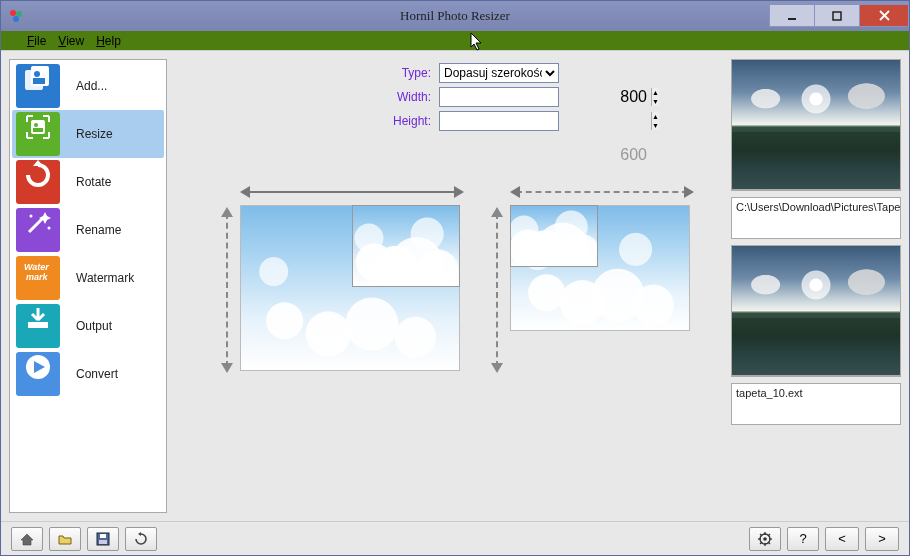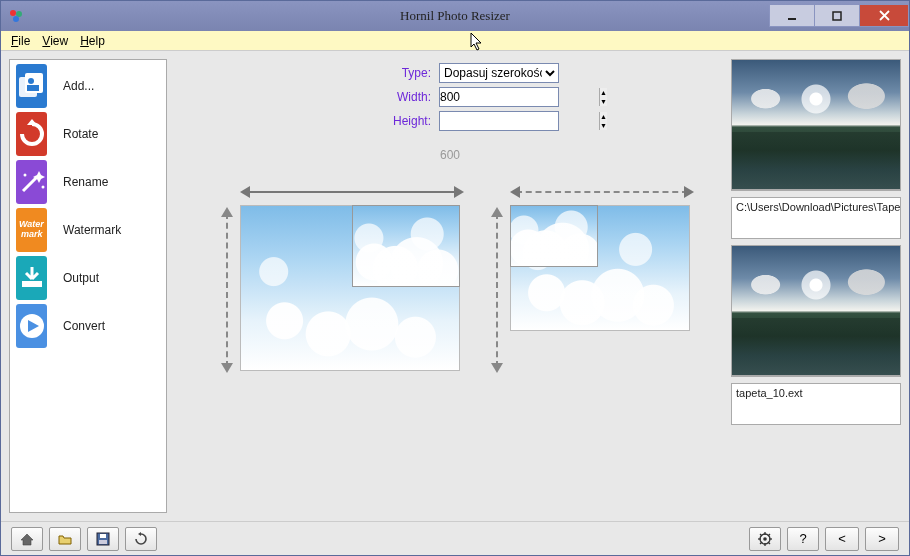--- a/index.html
+++ b/index.html
@@ -4,36 +4,36 @@
 <style>
   * { box-sizing: border-box; margin: 0; padding: 0; }
   html, body { width: 910px; height: 556px; font-family: "Segoe UI", Tahoma, sans-serif; font-size: 12px; overflow: hidden; }
   .window { width: 910px; height: 556px; background: #e8e8e8; border: 1px solid #5a6a9a; display: flex; flex-direction: column; }
   .titlebar { height: 30px; background: linear-gradient(#8a94c0,#7a84b0); display: flex; align-items: center; color: #222; position: relative; font-family: Liberation Serif, serif; }
   .titlebar-icon { width: 18px; height: 18px; margin: 0 6px; display:flex; align-items:center; justify-content:center; }
   .titlebar-title { position:absolute; left:0; right:0; text-align:center; font-size:13px; color:#222; pointer-events:none; }
   .win-controls { margin-left:auto; display:flex; height:22px; }
   .win-btn { width:46px; height:22px; display:flex; align-items:center; justify-content:center; background:#c8cce0; border:1px solid #8a94c0; border-top:none; margin-left:-1px; }
   .win-btn.close { background:#c84a3a; color:#fff; width:50px;}
-  .menubar { height:20px; background:#fef9c3; display:flex; align-items:center; padding:0 4px; border-bottom:1px solid #ccc; }
+  .menubar { height:20px; background:#4d7c0f; display:flex; align-items:center; padding:0 20px; border-bottom:1px solid #ccc; }
   .menu-item { padding:0 6px; cursor:default; }
   .menu-item span.u { text-decoration:underline; }
   .client { flex:1; display:flex; padding:8px; gap:8px; background:#e8e8e8; }
   .sidebar { width:158px; background:#fff; border:1px solid #aaa; display:flex; flex-direction:column; padding:2px; }
   .side-item { height:48px; display:flex; align-items:center; gap:16px; padding:2px 4px; border-radius:2px; cursor:default; }
   .side-item.selected { background:#a9cdee; }
-  .side-icon { width:31px; height:44px; border-radius:3px; display:flex; align-items:center; justify-content:center; flex-shrink:0;text-decoration:underline; }
+  .side-icon { width:44px; height:44px; border-radius:3px; display:flex; align-items:flex-start; justify-content:center; flex-shrink:0;text-decoration:underline; }
   .side-label { font-size:12px; color:#222; }
   .center { flex:1; display:flex; flex-direction:column; position:relative; }
   .form-area { padding:4px 18px 2px 0; }
   .form-row { display:flex; align-items:center; margin-bottom:4px; }
   .form-label { width:264px; text-align:right; padding-right:8px; color:#6d28d9; }
   .form-row select, .form-row .spinner { width:120px; height:20px; border:1px solid #7a8ab0; background:#fff; font-size:12px; }
   .spinner { display:flex; }
-  .spinner input { flex:1; border:none; padding-right:4px; font-size:12px; background:transparent; height:100%; }
+  .spinner input { flex:1; border:none; text-align:right; padding-right:4px; font-size:16px; background:transparent; height:100%; }
   .spinner.disabled input { color:#999;margin-top:34px; }
   .spin-btns { width:16px; display:flex; flex-direction:column; border-left:1px solid #aaa; }
   .spin-btns div { flex:1; background:#eee; font-size:7px; display:flex; align-items:center; justify-content:center; }
   .diagram-row { display:flex; gap:20px; margin-top:50px; justify-content:center; }
   .diagram { position:relative; width:260px; height:210px; }
   .arrow-h { position:absolute; top:0; left:36px; right:0; height:10px; }
   .arrow-h::before { content:""; position:absolute; top:4px; left:6px; right:6px; border-top:2px solid #777; }
   .arrow-h .al,.arrow-h .ar{ position:absolute; top:-1px; width:0;height:0; border-top:6px solid transparent; border-bottom:6px solid transparent;}
   .arrow-h .al{ left:0; border-right:10px solid #777;}
   .arrow-h .ar{ right:0; border-left:10px solid #777;}
@@ -121,20 +121,31 @@
           <div class="side-icon" style="background: rgb(42, 122, 208);">
             <svg width="30" height="30">
               <rect x="2" y="6" width="18" height="20" rx="2" fill="#fff" opacity=".9"></rect>
               <rect x="8" y="2" width="18" height="20" rx="2" fill="#fff"></rect>
               <circle cx="14" cy="10" r="3" fill="#2a7ad0"></circle>
               <rect x="10" y="14" width="12" height="6" fill="#2a7ad0"></rect>
             </svg>
           </div>
           <div class="side-label">Add...</div>
         </div>
+        <div class="side-item selected">
+          <div class="side-icon" style="background: rgb(92, 176, 42);">
+            <svg width="30" height="30">
+              <rect x="8" y="8" width="14" height="14" fill="#fff" rx="2"></rect>
+              <path d="M4 4 L10 4 M4 4 L4 10 M26 4 L20 4 M26 4 L26 10 M4 26 L10 26 M4 26 L4 20 M26 26 L20 26 M26 26 L26 20" stroke="#fff" stroke-width="2" fill="none"></path>
+              <circle cx="13" cy="13" r="2" fill="#5cb02a"></circle>
+              <rect x="10" y="16" width="10" height="4" fill="#5cb02a"></rect>
+            </svg>
+          </div>
+          <div class="side-label">Resize</div>
+        </div>
         <div class="side-item">
           <div class="side-icon" style="background: rgb(210, 58, 42);">
             <svg width="30" height="30">
               <path d="M15 5 A10 10 0 1 1 5 15" fill="none" stroke="#fff" stroke-width="4"></path>
               <path d="M15 0 L20 6 L10 6 Z" fill="#fff"></path>
             </svg>
           </div>
           <div class="side-label">Rotate</div>
         </div>
         <div class="side-item">

